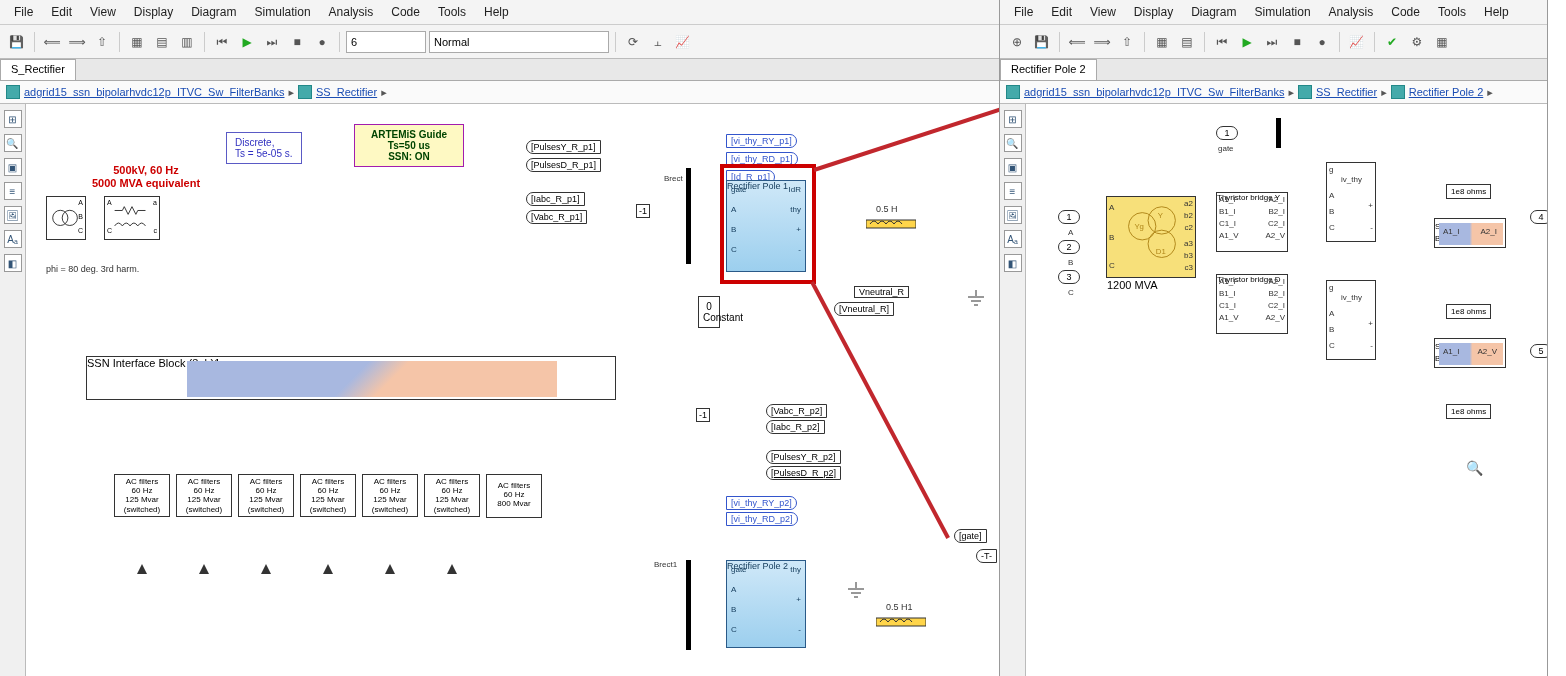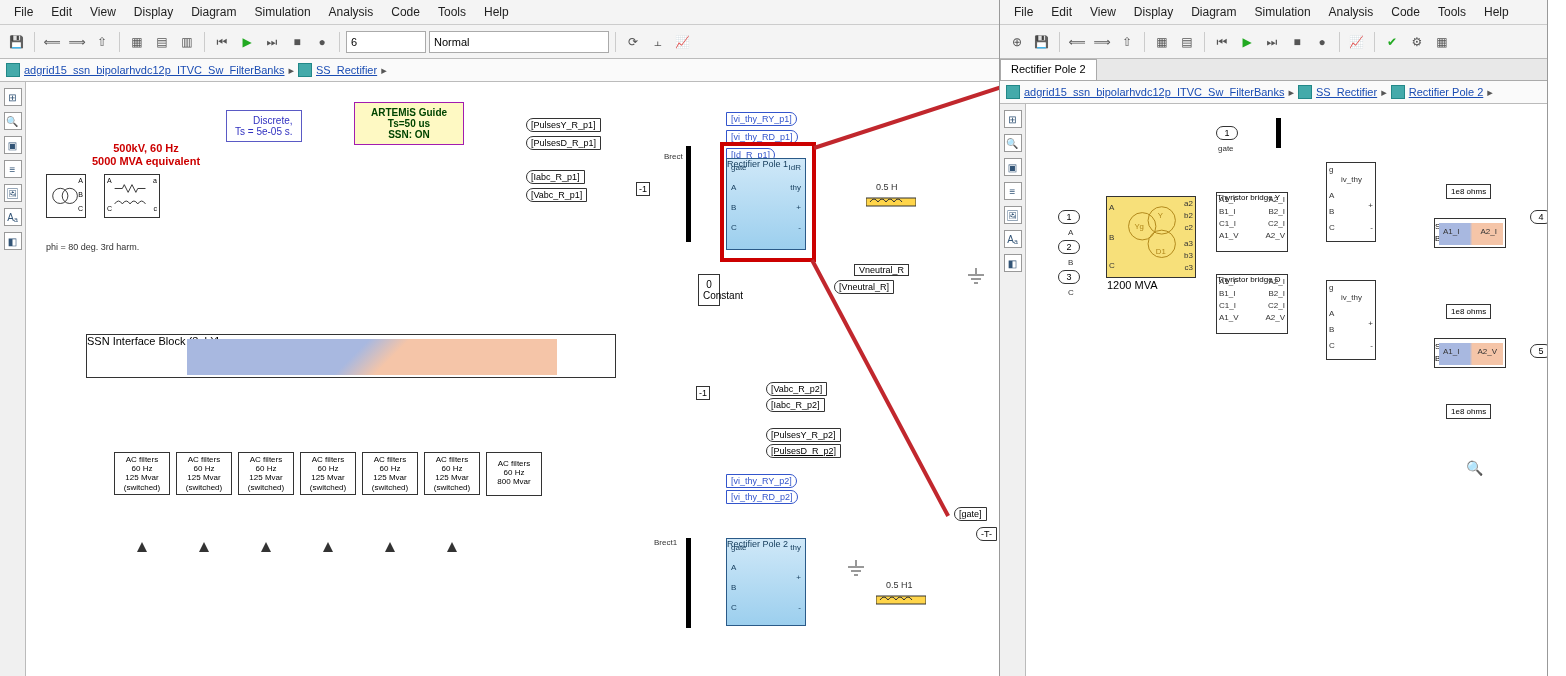--- a/index.html
+++ b/index.html
@@ -34,21 +34,21 @@
 .canvas { position: relative; flex: 1; background: #fff; }
 .caption { position: absolute; font-size: 22px; color: #222; }
 .caption.left-c { left: 110px; bottom: 12px; }
 .caption.right-c { left: 120px; bottom: 40px; }
 
 .block { position: absolute; border: 1px solid #333; background: #fff; font-size: 9px; text-align: center; }
 
 .source-label { position:absolute; font-size:11px; color: #c00; text-align:center; font-weight: bold; line-height:1.2; }
 .phi-label { position:absolute; font-size:9px; color:#333; }
 
-.discrete-box { position:absolute; border:1px solid #5a5ac5; background:#fff; color:#3030c0; font-size:10px; text-align:right; padding:4px 8px; }
+.discrete-box { position:absolute; border:1px solid #5a5ac5; background:#fff; color:#3030c0; font-size:10px; text-align:left; padding:4px 8px; }
 .artemis-box { position:absolute; border:1px solid #a21caf; background:#fef9c3; color:#040; font-size:10px; font-weight:bold; text-align:center; padding:4px 13px; }
 
 .goto-tag { position:absolute; border:1px solid #333; background:#fff; font-size:9px; padding:1px 4px; text-align:center; border-radius: 0 8px 8px 0; }
 .goto-tag.blue { border-color:#35c; color:#35c; }
 .from-tag { position:absolute; border:1px solid #333; background:#fff; font-size:9px; padding:1px 4px; text-align:center; border-radius: 8px 0 0 8px; }
 
 .rect-pole { position:absolute; background: linear-gradient(#cfe8f8,#9ccfee); border:1px solid #2a5a88; font-size:9px; color:#123a5a; }
 .rect-pole .plabel { position:absolute; font-size:8px; }
 .rect-pole-highlight { border: 4px solid #c00; position:absolute; }
 
@@ -117,20 +117,23 @@
       <div class="tb-btn">⏭</div>
       <div class="tb-btn">■</div>
       <div class="tb-btn">●</div>
       <div class="tb-sep"></div>
       <input class="tb-combo step" value="6" style="">
       <input class="tb-combo mode" value="Normal" style="">
       <div class="tb-sep"></div>
       <div class="tb-btn">⟳</div>
       <div class="tb-btn">⫠</div>
       <div class="tb-btn">📈</div>
+    </div>
+    <div class="tabbar">
+      <div class="tab">S_Rectifier</div>
     </div>
     <div class="breadcrumb">
       <div class="bc-icon"></div>
       <span class="bc-item">adgrid15_ssn_bipolarhvdc12p_ITVC_Sw_FilterBanks</span>
       <span class="chev">▸</span>
       <div class="bc-icon"></div>
       <span class="bc-item">SS_Rectifier</span>
       <span class="chev">▸</span>
     </div>
 

